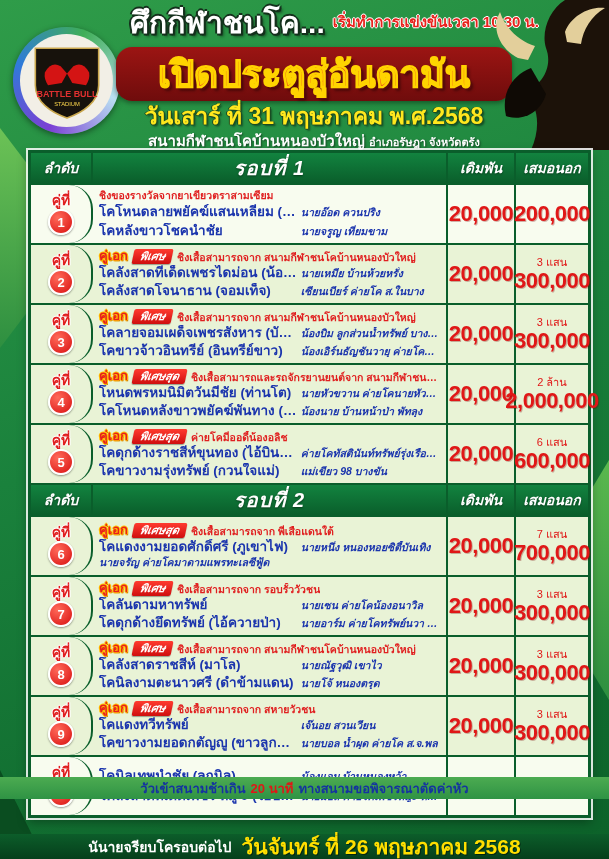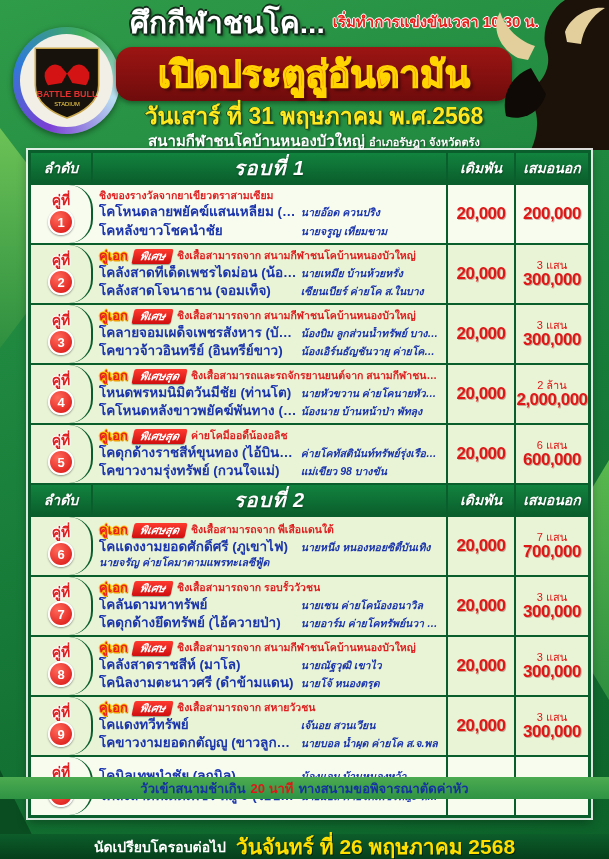--- a/index.html
+++ b/index.html
@@ -59,35 +59,35 @@
   .round-title{font-size:20px;font-weight:800;letter-spacing:1px;}
   .pair-cell{display:flex;flex-direction:column;align-items:center;justify-content:center;border-radius:24px;}
   .pair-label{color:#e01f1f;font-weight:800;font-size:14px;line-height:1;
     text-shadow:-1px 0 #fff,1px 0 #fff,0 -1px #fff,0 1px #fff;}
   .pair-num{width:22px;height:22px;border-radius:50%;margin-top:2px;
     background:radial-gradient(circle at 35% 30%,#ff6a5a,#d80f0f);
     color:#fff;font-weight:800;font-size:13px;display:flex;align-items:center;justify-content:center;
     border:2px solid #fff;box-shadow:0 1px 2px rgba(0,0,0,.4);}
   .main-cell{display:flex;flex-direction:column;justify-content:center;padding:2px 6px;gap:1px;}
   .t-body.plain .main-cell{gap:3px;}
-  .prize-line{display:flex;align-items:flex-start;gap:5px;line-height:1.15;}
+  .prize-line{display:flex;align-items:center;gap:5px;line-height:1.15;}
   .badge-ku{color:#e8201d;font-weight:800;font-size:13px;white-space:nowrap;
     text-shadow:-1px 0 #ffc400,1px 0 #ffc400,0 -1px #ffc400,0 1px #ffc400,1px 1px #b96a00;}
   .badge-sp{background:linear-gradient(180deg,#ff3b2f,#cf0e0e);color:#fff;font-style:italic;
     font-weight:700;font-size:11px;line-height:1.3;padding:0 7px 1px;transform:skewX(-12deg);
     border-radius:2px;box-shadow:0 1px 1px rgba(0,0,0,.35);white-space:nowrap;}
   .prize-text{color:#e02020;font-weight:700;font-size:10.5px;line-height:1.15;white-space:nowrap;
     overflow:hidden;text-overflow:ellipsis;}
   .bull-line{display:flex;align-items:baseline;gap:4px;line-height:1.2;}
   .bull-name{color:#1b35ad;font-weight:800;font-size:13.5px;flex:0 0 58%;white-space:nowrap;
     overflow:hidden;text-overflow:ellipsis;}
   .bull-owner{color:#1b35ad;font-style:italic;font-weight:600;font-size:10.5px;flex:1 1 auto;
     white-space:nowrap;overflow:hidden;text-overflow:ellipsis;}
   .bet-cell,.draw-cell{display:flex;flex-direction:column;align-items:center;justify-content:center;}
-  .amount{color:#e01717;font-weight:800;font-size:17px;letter-spacing:-.5px;line-height:1.05;
+  .amount{color:#e01717;font-weight:800;font-size:22px;letter-spacing:-.5px;line-height:1.05;
     text-shadow:1px 1px 0 rgba(120,0,0,.3);}
   .draw-label{color:#e01717;font-weight:400;font-size:11px;line-height:1.1;}
   
   .note-strip{position:absolute;left:0;right:0;top:777px;height:22px;
     background:linear-gradient(180deg,#4cab51,#2f9344);
     display:flex;align-items:center;justify-content:center;gap:5px;
     font-weight:800;font-size:13px;white-space:nowrap;}
   .note-blue{color:#14339f;} .note-red{color:#e01717;}
   .footer-bar{position:absolute;left:0;right:0;top:834px;height:25px;
     background:linear-gradient(180deg,#0c5d2a,#063f1b);
@@ -419,16 +419,16 @@
         </div>
       </div>
     </div>
 
   <div class="note-strip">
     <span class="note-blue">วัวเข้าสนามช้าเกิน</span>
     <span class="note-red">20 นาที</span>
     <span class="note-blue">ทางสนามขอพิจารณาตัดค่าหัว</span>
   </div>
   <div class="footer-bar">
-    <span class="footer-label">นัดเปรียบโครอบต่อไป</span>
+    <span class="footer-label">นันายจรียบโครอบต่อไป</span>
     <span class="footer-date">วันจันทร์ ที่ 26 พฤษภาคม 2568</span>
   </div>
 </div>
 
 </body></html>

